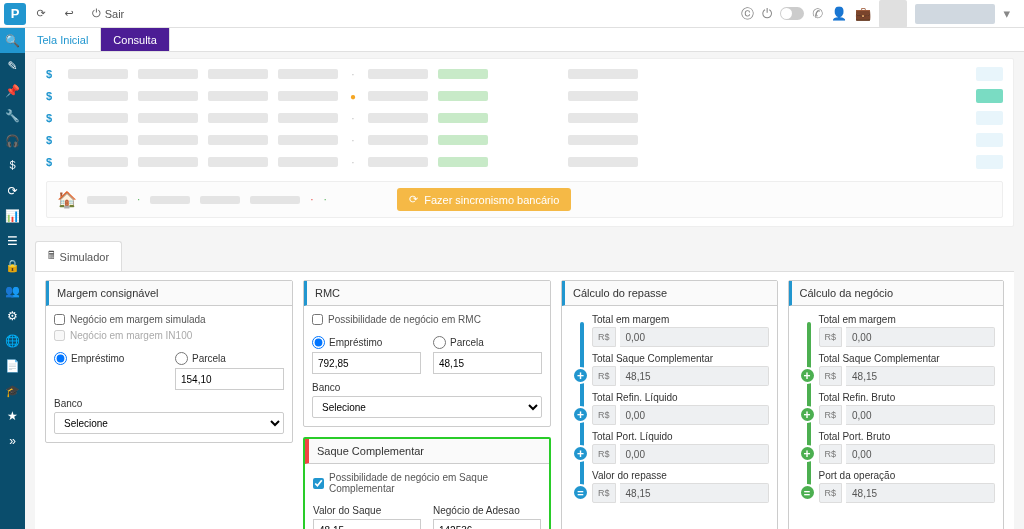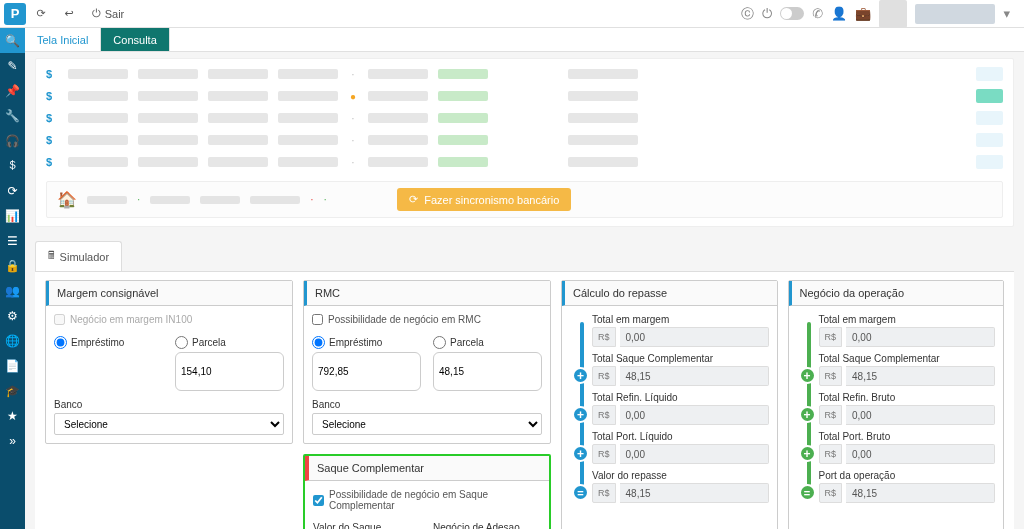--- a/index.html
+++ b/index.html
@@ -19,21 +19,21 @@
     .blur-box { width:80px; height:20px; background:#d0d8e0; border-radius:2px; }
     
     
     .left-sidebar { position: fixed; left: 0; top: 28px; bottom: 0; width: 25px; background: #0a4d6c; display: flex; flex-direction: column; z-index: 100; }
     .side-icon { height: 25px; display: flex; align-items: center; justify-content: center; color: #fff; cursor: pointer; font-size: 12px; }
     .side-icon.active { background: #2196cf; }
     
     
     .tab-bar { margin-left: 25px; background: #fff; border-bottom: 1px solid #e0e0e0; display: flex; height: 24px; }
     .tab { padding: 4px 12px; font-size: 11px; color: #2196cf; cursor: pointer; border-right: 1px solid #e0e0e0; display:flex; align-items:center; }
-    .tab.active { background: #0f766e; color: #fff; }
+    .tab.active { background: #4c1d95; color: #fff; }
     
     
     .main { margin-left: 25px; padding: 0; }
     
     
     .table-card { background: #fff; margin: 6px 10px; border: 1px solid #eee; border-radius: 2px; padding: 4px 0; }
     .table-row { display: flex; align-items: center; height: 22px; padding: 0 10px; }
     .dollar { color: #2196cf; font-weight: bold; margin-right: 10px; width: 12px; }
     .blur-cell { height: 10px; background: #e6e6e6; border-radius: 2px; margin-right: 10px; flex-shrink:0; }
     .blur-cell.green { background: #c8eac8; }
@@ -69,21 +69,21 @@
     .col4 { flex: 1; }
     
     
     .chk-row { display:flex; align-items:center; gap:5px; font-size:10px; color:#555; margin-bottom:5px; }
     .chk-row input[type=checkbox], .chk-row input[type=radio] { width:11px; height:11px; accent-color:#2196cf; }
     .chk-row.disabled { color:#aaa; }
     .field-row { display:flex; gap: 12px; margin-top: 4px; }
     .field-group { display:flex; flex-direction:column; flex:1; }
     .field-label { font-size: 10px; color:#333; margin-bottom:3px;margin-top:6px; }
     .field-label.radio-label { display:flex; align-items:center; gap:4px; }
-    .text-input { width:100%; padding:3px 5px; border:1px solid #ccc; border-radius:6px; font-size:10px; height:39px; }
+    .text-input { width:100%; padding:3px 5px; border:1px solid #ccc; border-radius:0; font-size:10px; height:22px; }
     .select-input { width:100%; padding:3px 5px; border:1px solid #ccc; border-radius:2px; font-size:10px; height:22px; background:#fff; }
     .banco-group { margin-top:8px; }
     
     
     .calc-wrap { position:relative; padding-left: 22px; }
     .calc-line { position:absolute; left:10px; top:8px; bottom:8px; width:4px; background:#2196cf; border-radius:2px; }
     .calc-line.green { background:#4caf50; }
     .calc-row { margin-bottom: 6px; position:relative; }
     .calc-bubble { position:absolute; left:-20px; top:14px; width:17px; height:17px; border-radius:50%; background:#2196cf; color:#fff; display:flex; align-items:center; justify-content:center; font-size:12px; font-weight:bold; border:2px solid #fff; }
     .calc-bubble.green { background:#4caf50; }
@@ -247,20 +247,24 @@
       </div>
     </div>
   </div>
 
   <div class="panels">
 
     <div class="col1">
       <div class="panel">
         <div class="panel-head">Margem consignável</div>
         <div class="panel-body">
+          <label class="chk-row">
+            <input type="checkbox" style="">
+            <span>Negócio em margem simulada</span>
+          </label>
           <label class="chk-row disabled">
             <input type="checkbox" disabled="" style="">
             <span>Negócio em margem IN100</span>
           </label>
           <div class="field-row">
             <div class="field-group">
               <label class="field-label radio-label">
                 <input type="radio" name="margem-tipo" checked="" style="">
                 <span>Empréstimo</span>
               </label>
@@ -380,21 +384,21 @@
             <div class="calc-val-row">
                 <span class="calc-prefix">R$</span>
                 <span class="calc-value">48,15</span>
               </div>
           </div>
         </div>
       </div>
     </div>
 
     <div class="panel col4">
-      <div class="panel-head">Negócio da operação</div>
+      <div class="panel-head">Cálculo da negócio</div>
       <div class="panel-body">
         <div class="calc-wrap">
           <div class="calc-line green"></div>
           <div class="calc-row">
             <div class="calc-label">Total em margem</div>
             <div class="calc-val-row">
                 <span class="calc-prefix">R$</span>
                 <span class="calc-value">0,00</span>
               </div>
           </div>

